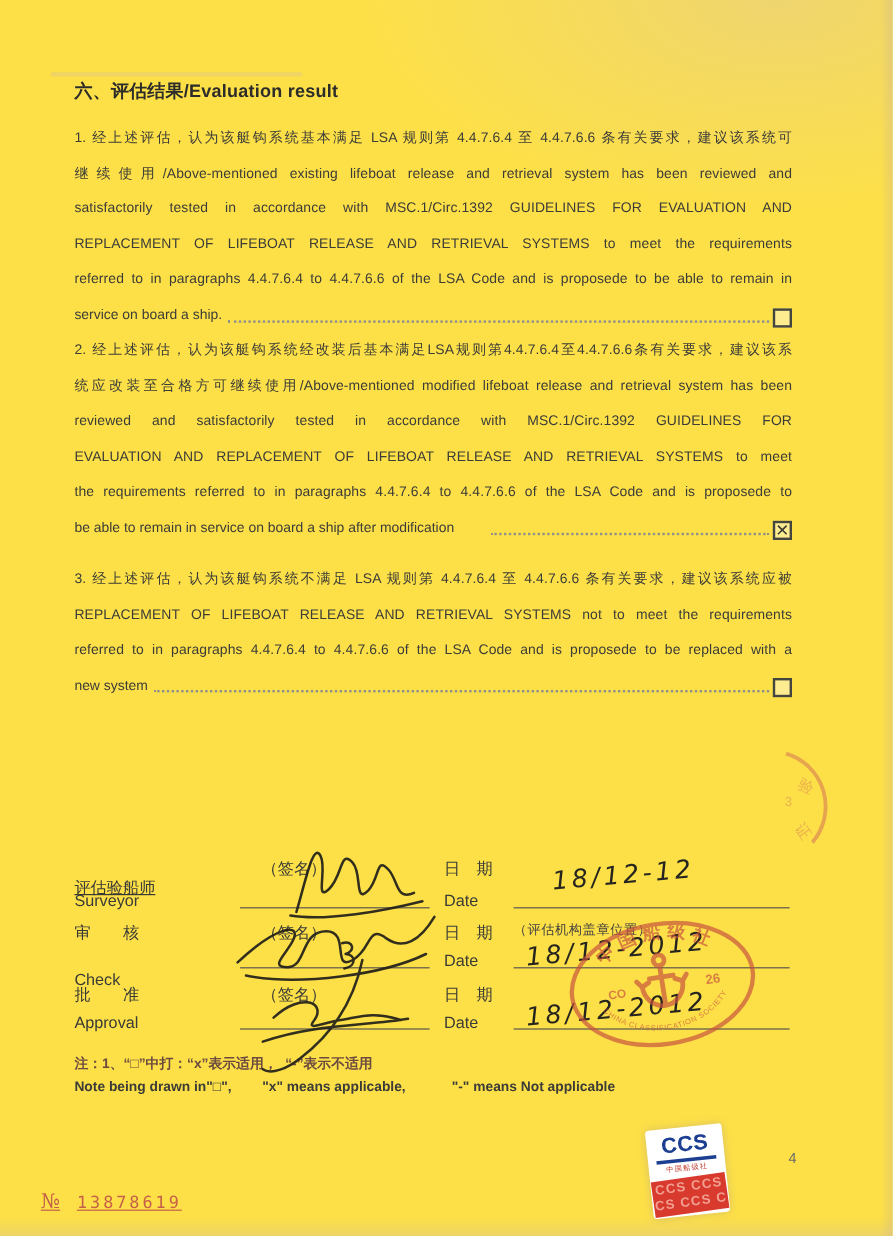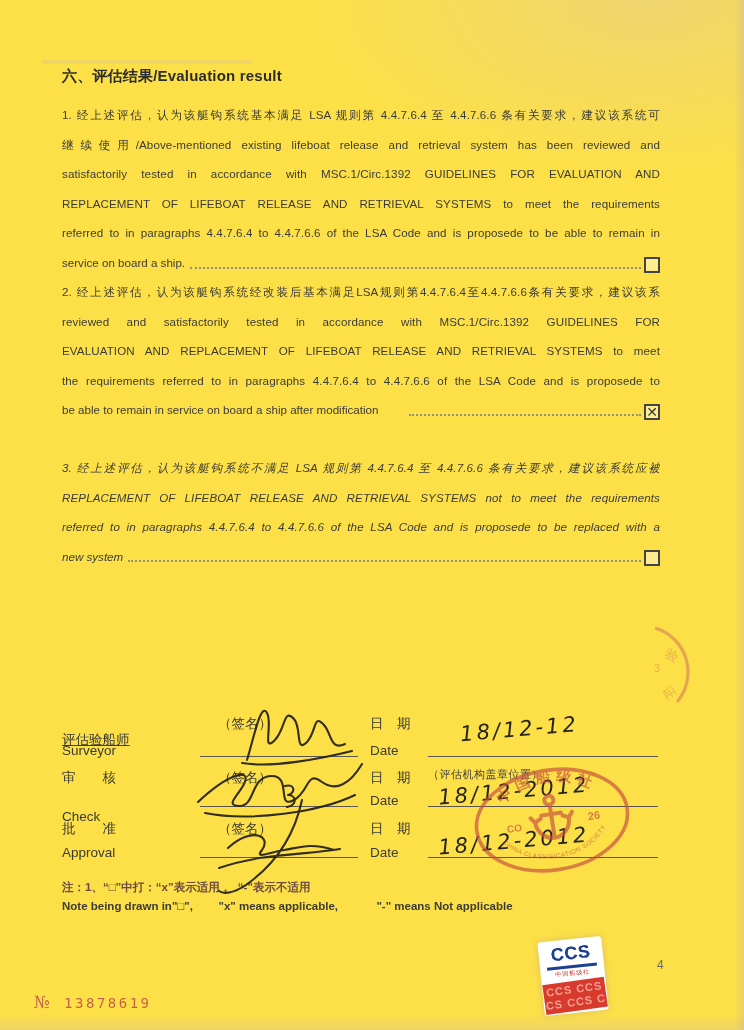--- a/index.html
+++ b/index.html
@@ -18,21 +18,21 @@
   .scan-right { position:absolute; top:0; right:0; bottom:0; width:10px; pointer-events:none;
     background: linear-gradient(to left, rgba(190,168,160,0.30), rgba(190,168,160,0)); }
   .scan-bottom { position:absolute; left:0; right:0; bottom:0; height:16px; pointer-events:none;
     background: linear-gradient(to top, rgba(205,184,176,0.30), rgba(205,184,176,0)); }
   .scan-streak { position:absolute; left:42px; top:60px; width:210px; height:4px; border-radius:2px;
     background: rgba(222,198,140,0.40); pointer-events:none; }
 
   .doc-title { position:absolute; left:62px; top:67px; font-size:15px; font-weight:bold; color:#2c2c2a; letter-spacing:0.2px; }
 
   .para { position:absolute; left:62px; width:598px; }
-  .p1 { top:100px; } .p2 { top:277px; } .p3 { top:453px;font-style:italic; }
+  .p1 { top:100px; } .p2 { top:277px; } .p3 { top:468px; }
   .line {
     font-size:11.6px; line-height:29.6px; height:29.6px; overflow:hidden;
     color:#3b3b38; text-align: justify; text-align-last: justify; letter-spacing:0.1px;
   }
   .lastline { display:flex; align-items:flex-end; height:29.6px; font-size:11.6px; line-height:29.6px; color:#3b3b38; }
   .gap20 { flex:0 0 26px; }
   .leader { flex:1 1 auto; border-bottom:2px dotted #90908a; margin:0 3px 9px 5px; height:2px; }
   .checkbox {
     flex:0 0 auto; width:16px; height:16px; border:2px solid #45453f; margin-bottom:5px;
     display:flex; align-items:center; justify-content:center; background:rgba(255,255,255,0.4);
@@ -49,21 +49,21 @@
     font-size:21px; letter-spacing:3px; color:#26241f; transform:rotate(-5deg); white-space:pre;
   }
 
   
   .note { position:absolute; left:62px; top:878px; width:598px;font-weight:bold; }
   .note-cn { font-size:11.5px; line-height:19px; color:#6b4a40; white-space:pre; }
   .note-en { font-size:11.5px; line-height:19px; color:#3b3b38; white-space:pre; }
 
   
   .page-num { position:absolute; left:657px; top:958px; font-size:12px; color:#6a6a64; }
-  .serial { position:absolute; left:34px; top:992px; color:#c05349; opacity:0.9; white-space:pre; }
+  .serial { position:absolute; left:34px; top:992px; color:#c05349; opacity:0.9; white-space:pre;text-decoration:underline; }
   .serial .no-sign { font-family:"DejaVu Serif", serif; font-size:17px; }
   .serial .no-digits { font-family:"DejaVu Sans Mono", monospace; font-size:14px; letter-spacing:2.5px; margin-left:14px; }
 
   
   .logo-card {
     position:absolute; left:541px; top:939px; width:64px; height:74px;
     background:#ffffff; border-radius:3px; transform:rotate(-6deg);
     box-shadow:0 0 7px rgba(170,150,142,0.45); overflow:hidden;
   }
   .logo-ccs { margin-top:4px; text-align:center; font-size:18px; font-weight:bold; color:#1d3f92; letter-spacing:0.5px;
@@ -100,20 +100,21 @@
       <span>service  on board a ship.</span>
       <span class="leader"></span>
       <span class="checkbox">
         <span class="mark"></span>
       </span>
     </div>
   </section>
 
   <section class="para p2">
     <div class="line">2. 经上述评估，认为该艇钩系统经改装后基本满足LSA规则第4.4.7.6.4至4.4.7.6.6条有关要求，建议该系</div>
+    <div class="line">统应改装至合格方可继续使用/Above-mentioned modified lifeboat release and retrieval system has been</div>
     <div class="line">reviewed  and  satisfactorily  tested  in  accordance  with  MSC.1/Circ.1392  GUIDELINES  FOR</div>
     <div class="line">EVALUATION AND REPLACEMENT OF LIFEBOAT RELEASE AND RETRIEVAL SYSTEMS to meet</div>
     <div class="line">the requirements referred to in paragraphs 4.4.7.6.4 to 4.4.7.6.6 of the LSA Code and is proposede to</div>
     <div class="lastline">
       <span>be able to remain in service on board a ship after modification</span>
       <span class="gap20"></span>
       <span class="leader"></span>
       <span class="checkbox">
         <span class="mark">✕</span>
       </span>

